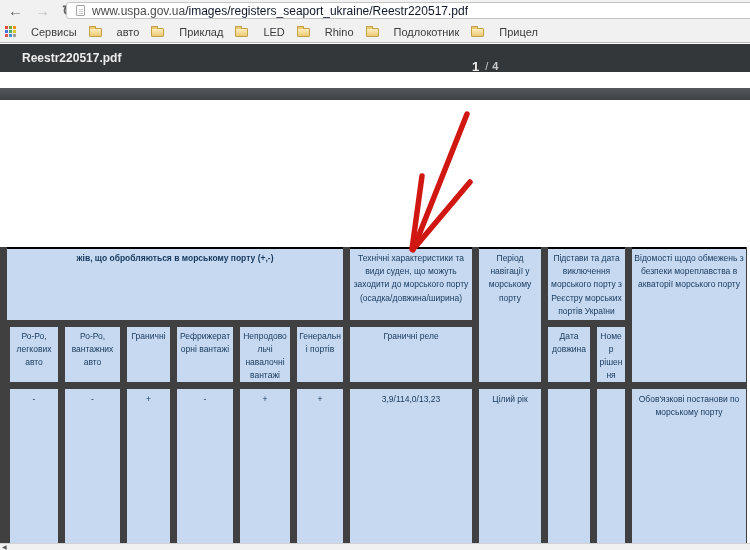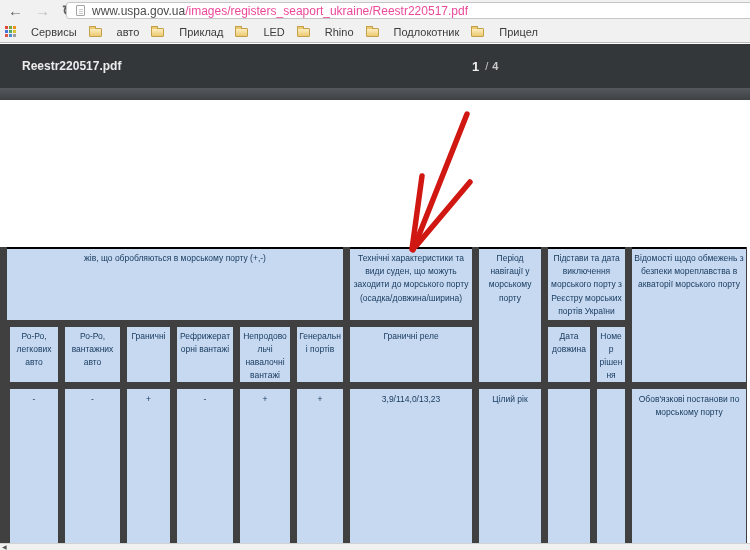--- a/index.html
+++ b/index.html
@@ -15,60 +15,60 @@
   .nav-btn.disabled { color:#bdbdbd; }
   .omnibox { position:absolute; left:66px; top:2px; height:17px; width:690px;
              background:#fff; border:1px solid #c6c6c6; border-radius:3px;
              display:flex; align-items:center; padding-left:9px; }
   .page-icon { width:9px; height:11px; border:1px solid #a3a3a3; border-radius:1px;
                background:#fff; position:relative; flex:0 0 auto; }
   .page-icon::after { content:""; position:absolute; left:2px; top:3px; width:4px; height:1px;
                       background:#c9c9c9; box-shadow:0 2px 0 #c9c9c9, 0 4px 0 #c9c9c9; }
   .url-text { margin-left:7px; font-size:12px; white-space:nowrap; overflow:hidden; }
   .url-domain { color:#4c4c4c; }
-  .url-path { color:#ec4899; }
+  .url-path { color:#0f172a; }
 
   .bookmarks-bar { position:absolute; top:21px; left:0; right:0; height:21px;
                    display:flex; align-items:center; padding-left:5px; }
   .bm-item { display:flex; align-items:center; margin-right:12px; cursor:pointer;gap:11px; }
   .bm-label { font-size:11px; color:#3c3c3c; margin-left:4px; white-space:nowrap; }
   .apps-icon { display:grid; grid-template-columns:repeat(3,3px); grid-template-rows:repeat(3,3px); gap:1px; }
   .apps-icon i { display:block; }
   .apps-icon i:nth-child(1){background:#df4a3a;} .apps-icon i:nth-child(2){background:#71a83d;}
   .apps-icon i:nth-child(3){background:#ef9318;} .apps-icon i:nth-child(4){background:#4673d9;}
   .apps-icon i:nth-child(5){background:#58a55c;} .apps-icon i:nth-child(6){background:#d4c52f;}
   .apps-icon i:nth-child(7){background:#d9554a;} .apps-icon i:nth-child(8){background:#4a8dd9;}
   .apps-icon i:nth-child(9){background:#9e9e9e;}
   .folder-icon { position:relative; width:13px; height:9px; margin-top:2px;
                  background:linear-gradient(#fcecc0,#ecca70); border:1px solid #c2a04a; border-radius:1px; }
   .folder-icon::before { content:""; position:absolute; top:-3px; left:-1px; width:5px; height:2px;
                  background:#ecca70; border:1px solid #c2a04a; border-bottom:none; border-radius:1px 1px 0 0; }
 
   
-  .pdf-header { position:absolute; top:44px; left:0; width:750px; height:44px;
+  .pdf-header { position:absolute; top:44px; left:0; width:750px; height:28px;
                 background:#34373a; display:flex; align-items:center; }
   .pdf-title { color:#ececec; font-size:12px; font-weight:bold; margin-left:22px; }
   .pdf-pageinfo { position:absolute; left:472px; top:0; height:44px; display:flex; align-items:center; }
   .pg-cur { color:#f0f0f0; font-size:13px; font-weight:bold; }
   .pg-sep { color:#c9c9c9; font-size:11px; margin:0 4px 0 6px; }
   .pg-tot { color:#c9c9c9; font-size:11px; font-weight:bold; }
   .pdf-band { position:absolute; top:88px; left:0; width:750px; height:12px;
               background:linear-gradient(#55595d,#3e4144); }
   .pdf-page { position:absolute; top:100px; left:0; width:750px; height:443px; background:#ffffff; }
 
   
   .table-wrap { position:absolute; top:247px; left:0; width:747px; height:296px; overflow:hidden; }
   table.reg { border-collapse:collapse; table-layout:fixed; width:746px; }
   table.reg td { background:#c6d9f1; border:7px solid #404040; vertical-align:top;
                  color:#16385c; font-size:8.5px; line-height:1.55; text-align:center;
                  padding:3px 2px 0 2px; overflow:hidden; word-wrap:break-word; }
   tr.r1 td { border-top:2px solid #000; }
   td.thickL { border-left:2px solid #000; }
   td.thickR { border-right:2px solid #000; }
-  td.cargo-group { text-align:left; padding-left:4px; }
+  td.cargo-group { text-align:left; padding-left:4px;font-weight:bold; }
   tr.r3 td { padding-top:4px; }
 
   
   .arrow-svg { position:absolute; top:0; left:0; width:750px; height:550px; pointer-events:none; }
 
   
   .hscroll { position:absolute; top:543px; left:0; width:750px; height:7px;
              background:#f1f1f1; border-top:1px solid #d2d2d2; }
   .hscroll .arr { position:absolute; left:2px; top:-1px; font-size:6px; color:#555; line-height:8px; cursor:pointer; }
 </style>

